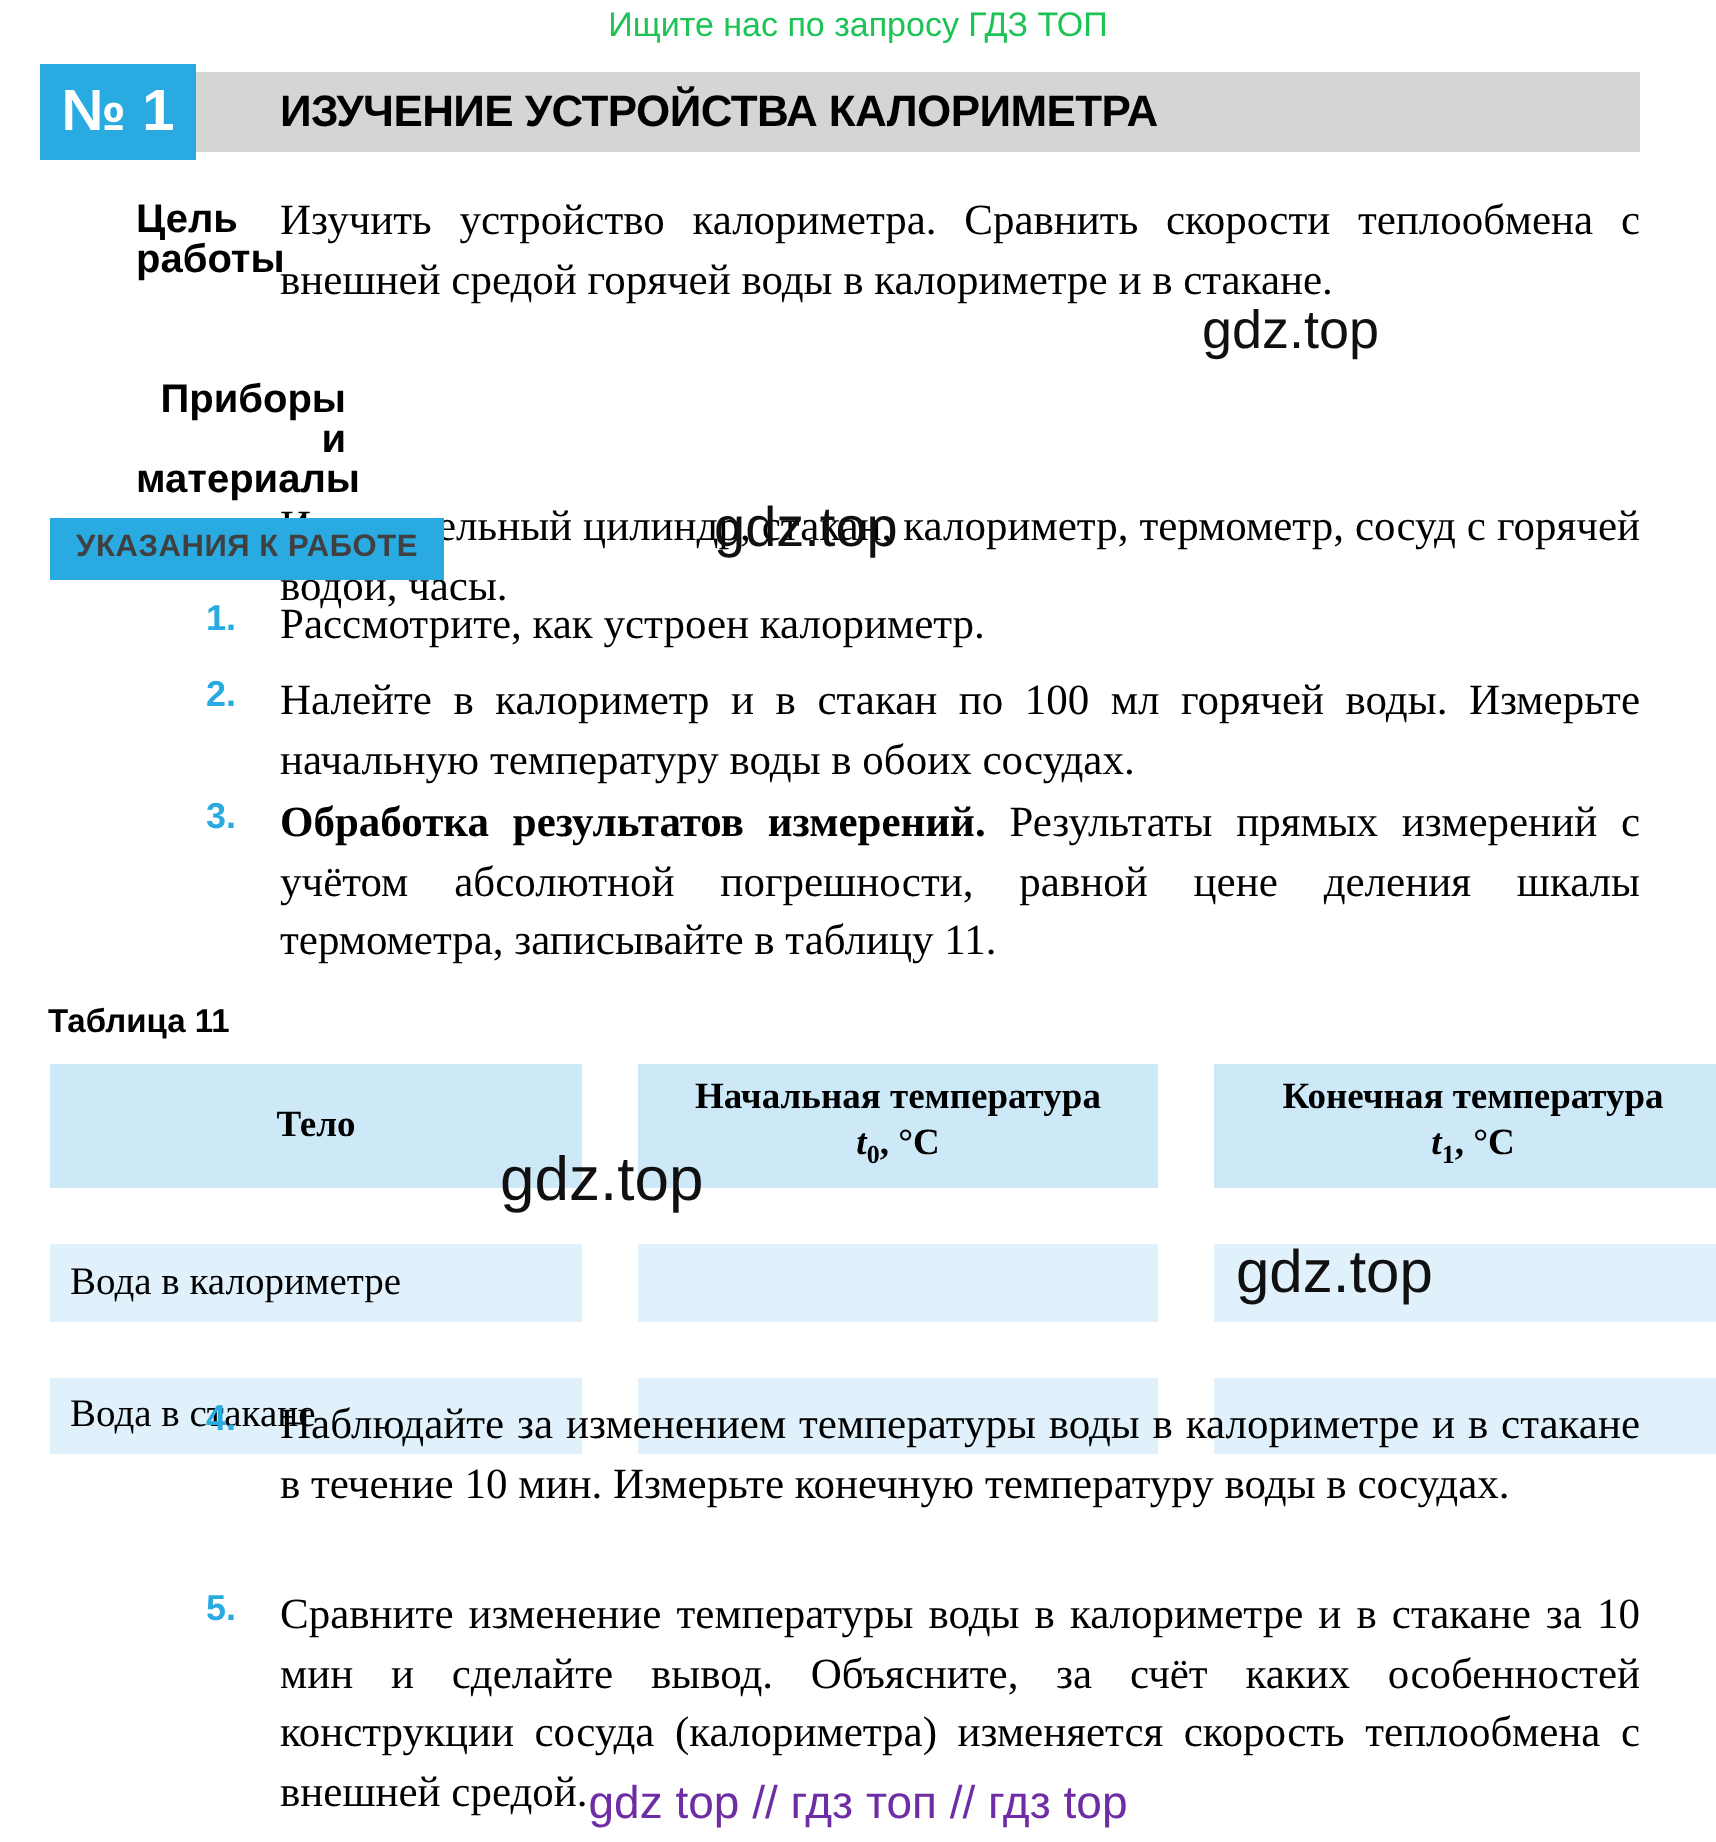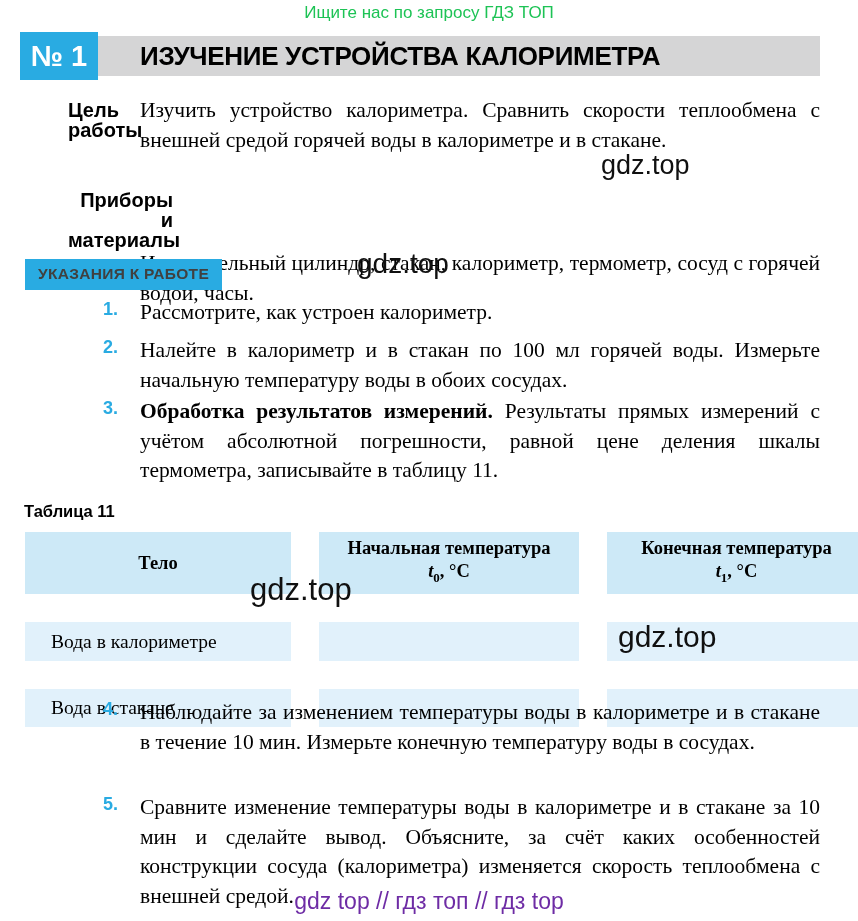--- a/index.html
+++ b/index.html
@@ -20,21 +20,21 @@
     background:#d5d5d6;
   }
   .header-num {
     position:absolute; left:20px; top:32px; width:78px; height:48px;
     background:#29abe2; color:#fff; z-index:2;
     display:flex; align-items:center; justify-content:center;
     font-family:"Liberation Sans", sans-serif; font-weight:bold; font-size:29px;
   }
   .header-title {
     position:absolute; left:140px; top:36px; height:40px; display:flex; align-items:center;
-    font-family:"Liberation Sans", sans-serif; font-weight:bold; font-size:26px;
+    font-family:"Liberation Sans", sans-serif; font-weight:bold; font-size:22px;
     letter-spacing:-0.3px; z-index:2;
   }
 
   .side-label {
     position:absolute; left:24px;
     font-family:"Liberation Sans", sans-serif; font-weight:bold; font-size:20px;
     line-height:20px;
     margin-left:44px;
   }
   .para {
@@ -76,21 +76,21 @@
     gap:28px;
   }
   .lab-table .th {
     background:#cde9f7; display:flex; flex-direction:column;
     align-items:center; justify-content:center;
     font-weight:bold; font-size:18.5px; line-height:23px; text-align:center;
   }
   .lab-table .th sub { font-size:13px; }
   .lab-table .td {
     background:#e1f1fb; display:flex; align-items:center;
-    font-size:19.5px; padding-left:26px;
+    font-size:19.5px; padding-left:10px;
   }
   .lab-table .td.empty { padding-left:0; }
 
   .watermark {
     position:absolute; color:#101010; font-family:"Liberation Sans", sans-serif;
     white-space:nowrap;
   }
   .wm1 { left:601px; top:150px; font-size:27px; }
   .wm2 { left:357px; top:248px; font-size:28px; }
   .wm3 { left:250px; top:572px; font-size:31px; }

